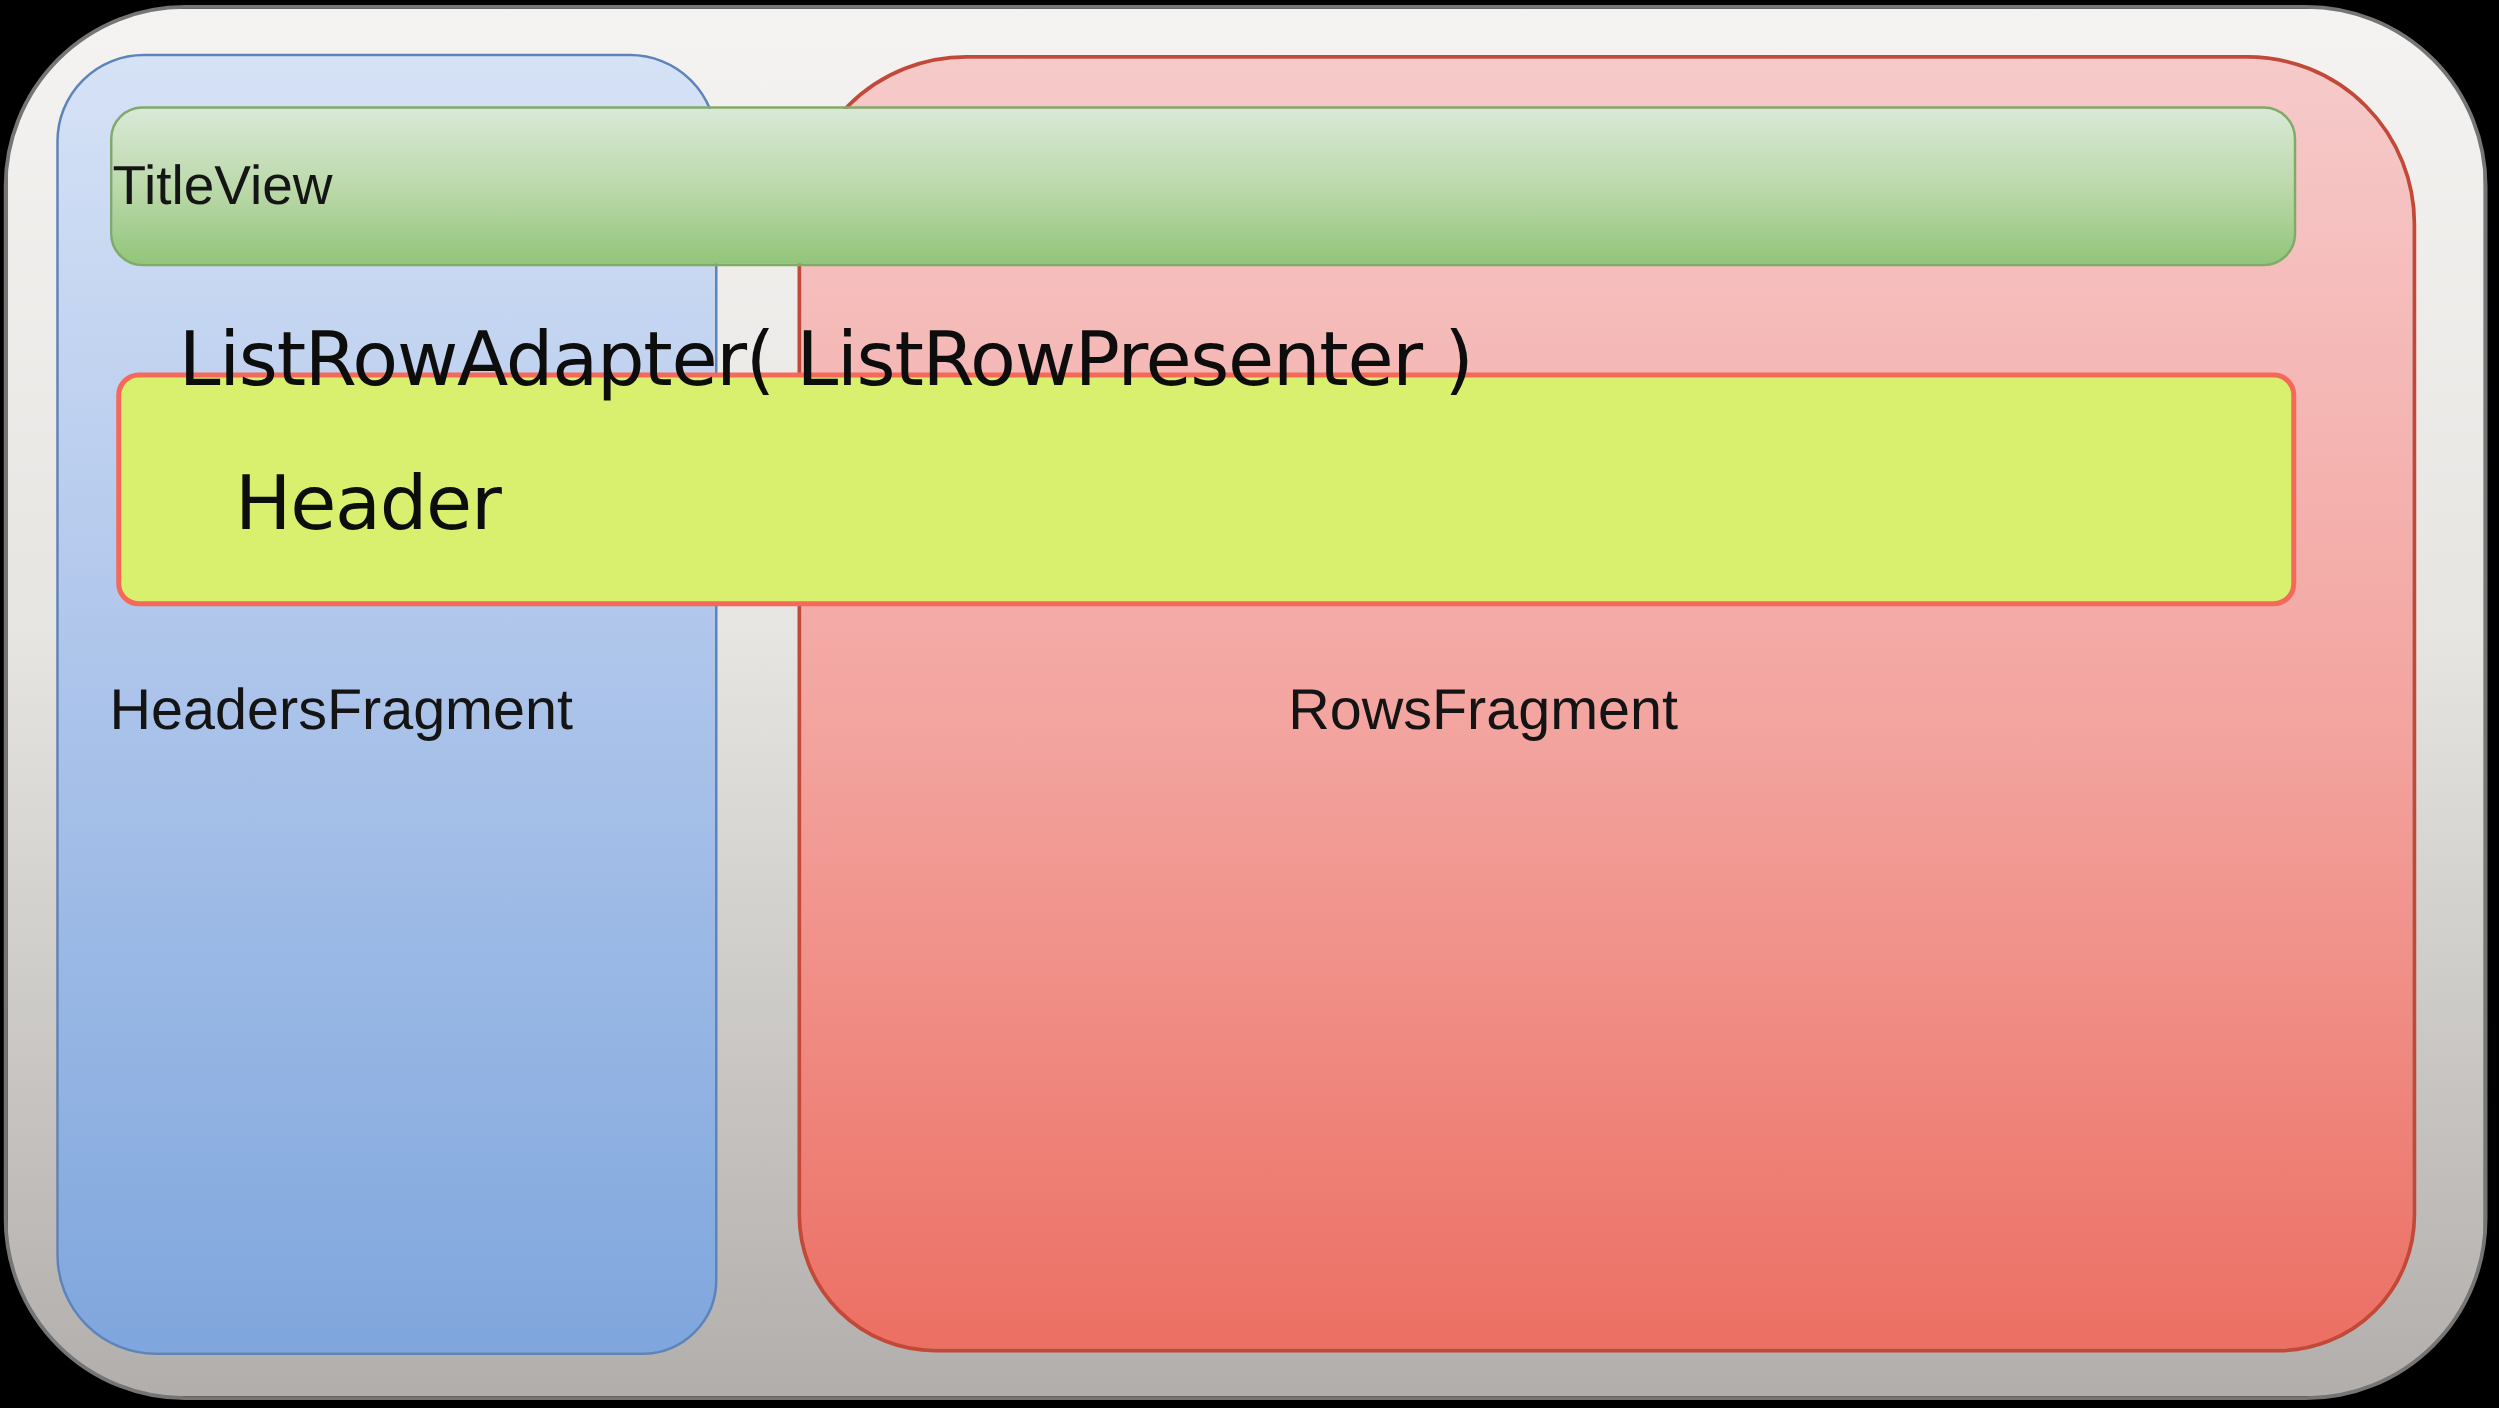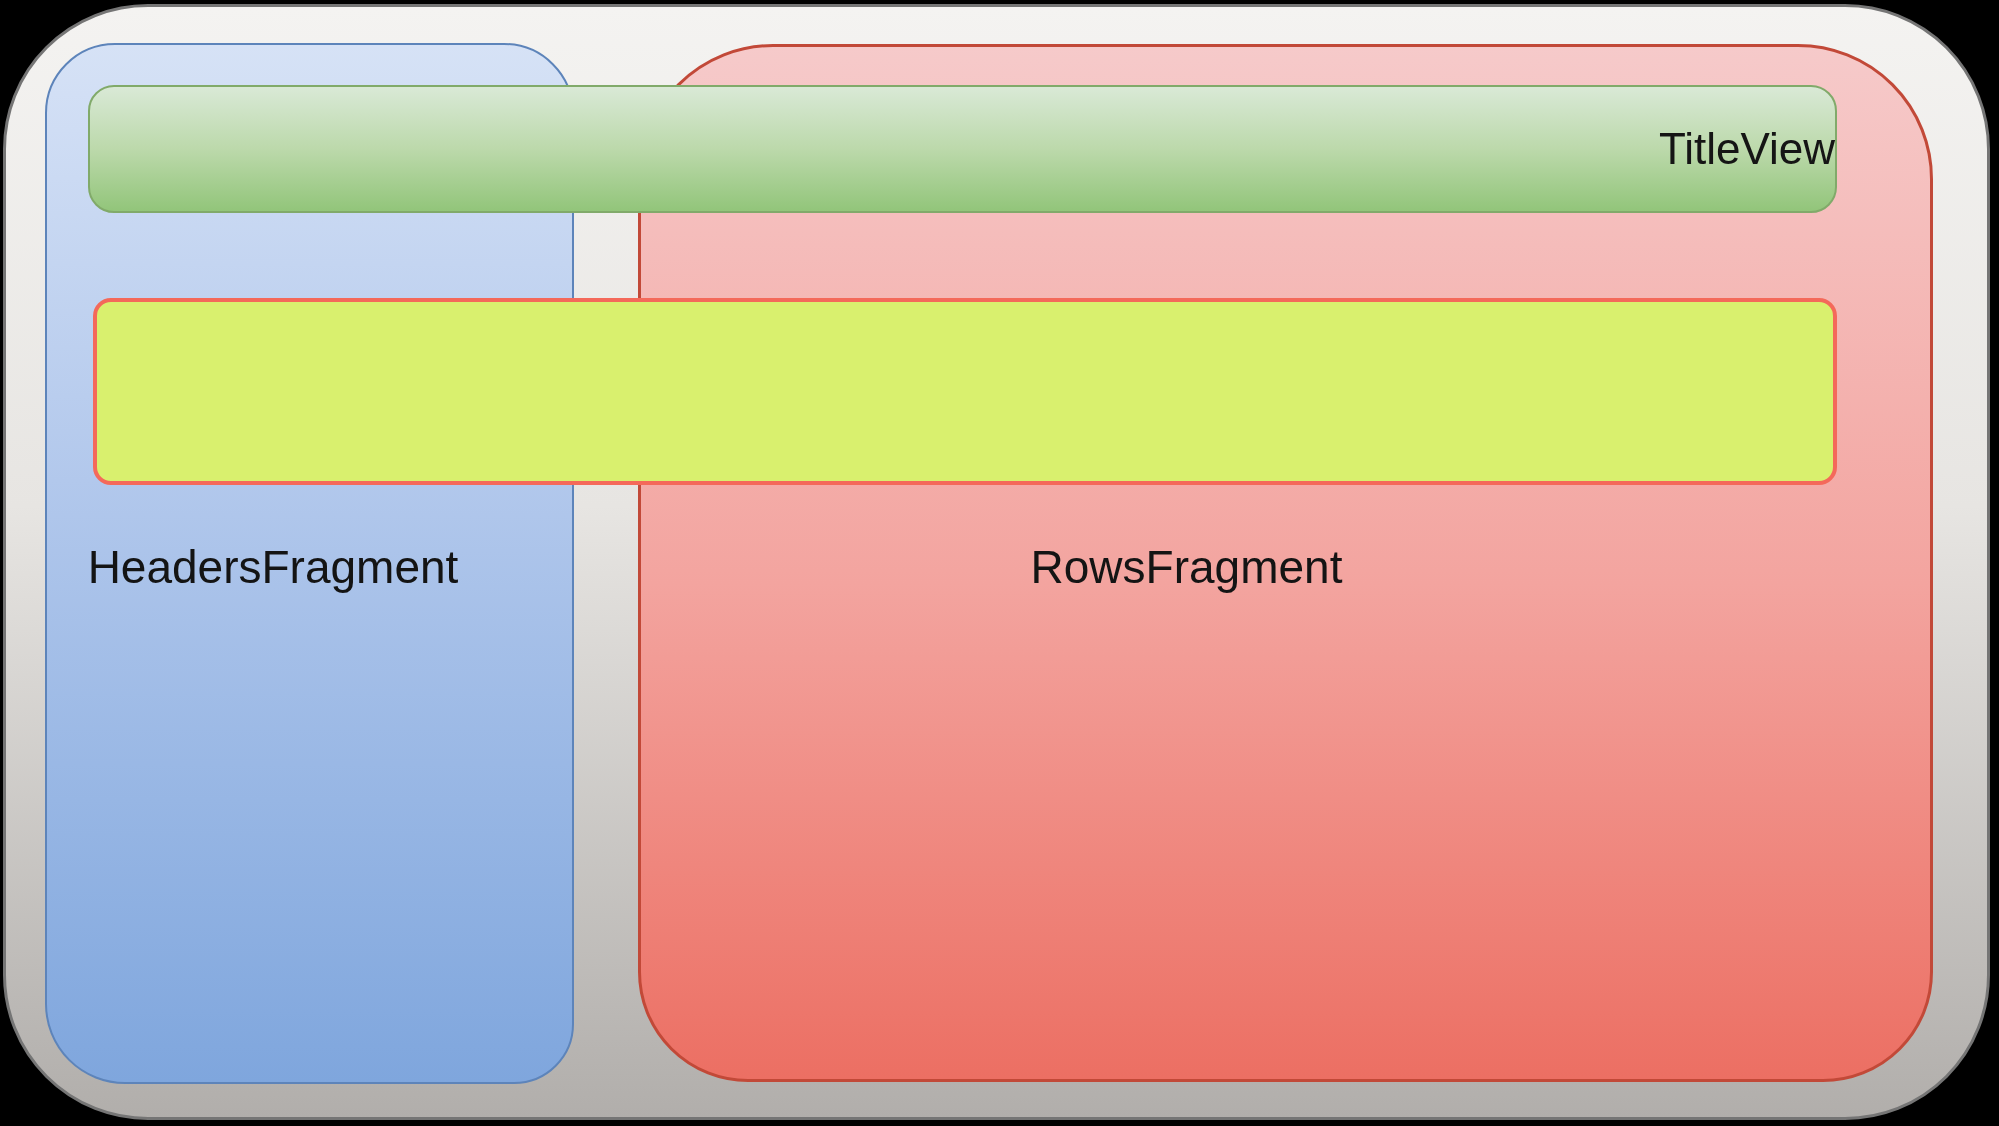--- a/index.html
+++ b/index.html
@@ -37,21 +37,21 @@
     border:3px solid var(--red_border);
     box-sizing:border-box;
   }
   
   .bar-green{
     position:absolute;left:88px;top:85px;width:1749px;height:128px;
     border-radius:26px;
     background:linear-gradient(180deg,var(--green_top) 0%, #bcd9ab 50%, var(--green_bottom) 100%);
     border:2px solid var(--green_border);
     box-sizing:border-box;
-    display:flex;align-items:center;justify-content:flex-end;
+    display:flex;align-items:center;justify-content:flex-start;
     font-size:44px;line-height:1;color:var(--text);
   }
   
   .bar-yellow{
     position:absolute;left:93px;top:298px;width:1744px;height:187px;
     border-radius:18px;
     background:var(--yellow_fill);
     border:4px solid var(--yellow_border);
     box-sizing:border-box;
   }
@@ -83,20 +83,22 @@
   <div class="panel-blue z2"></div>
 
   <div class="panel-red z2"></div>
 
   <div class="bar-green z3">
     <span>TitleView</span>
   </div>
 
   <div class="bar-yellow z4"></div>
 
+  <div class="bigtext row1">ListRowAdapter( ListRowPresenter )</div>
 
+  <div class="bigtext row2-header">Header</div>
 
 
   <div class="fragment-label label-headers">HeadersFragment</div>
 
   <div class="fragment-label label-rows">RowsFragment</div>
 
 </div>
 
 </body></html>

